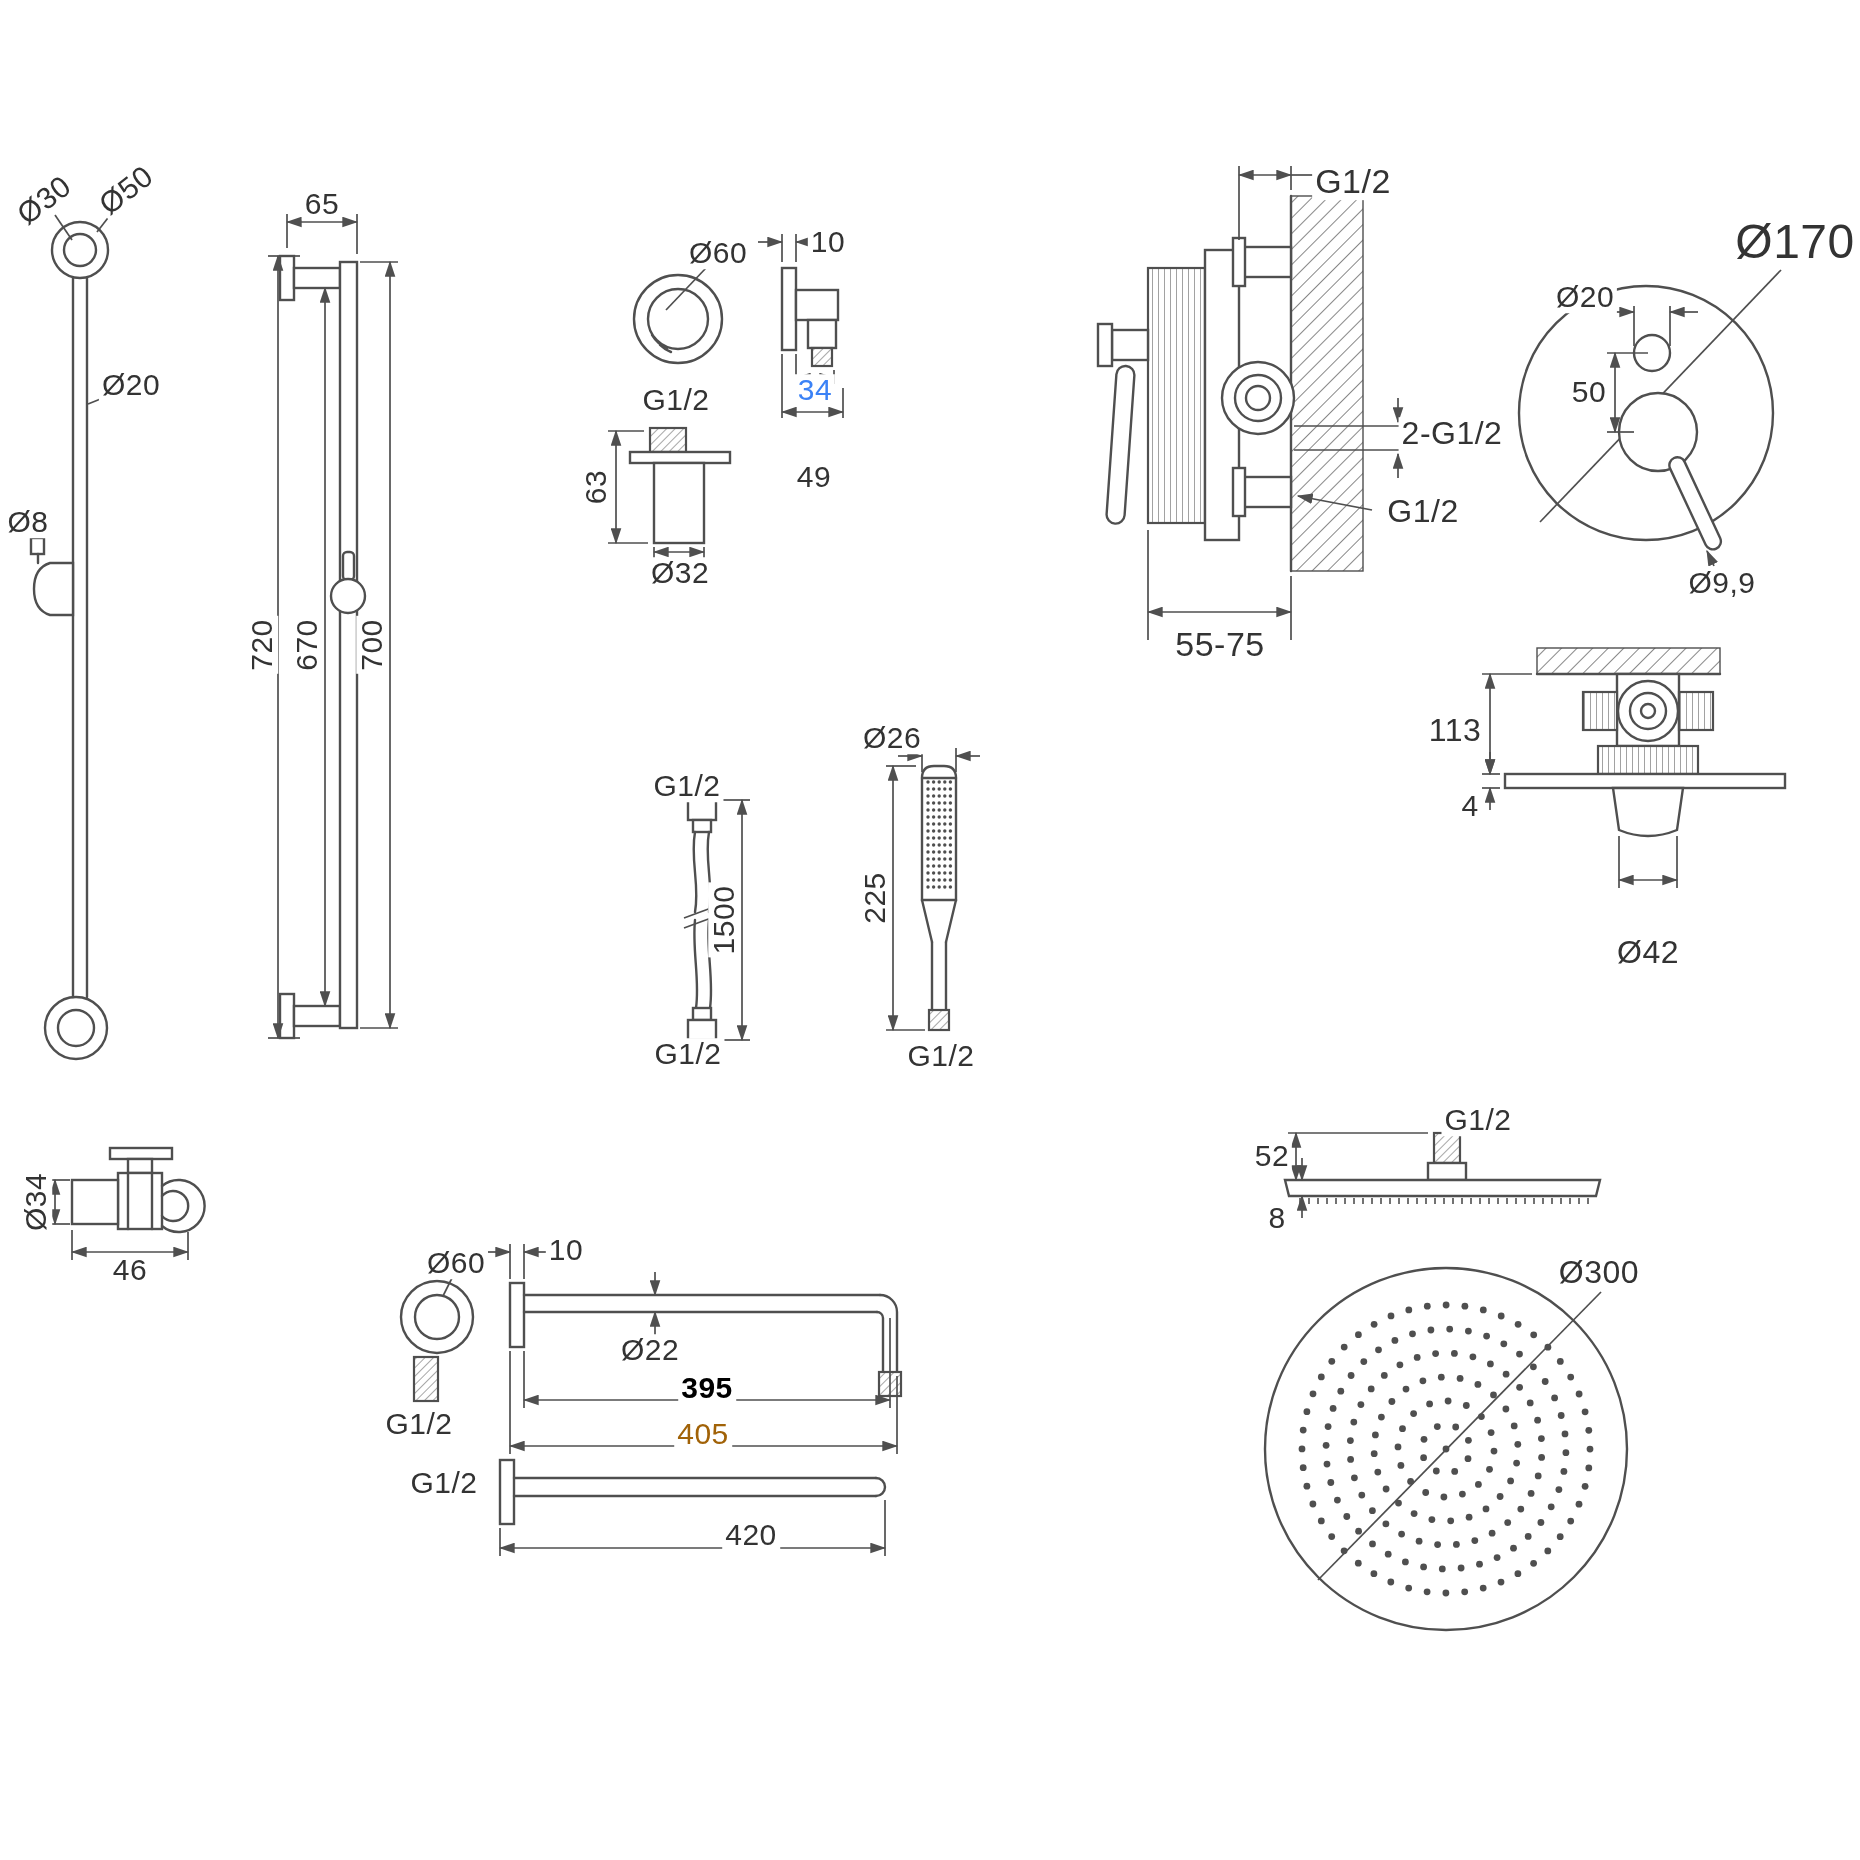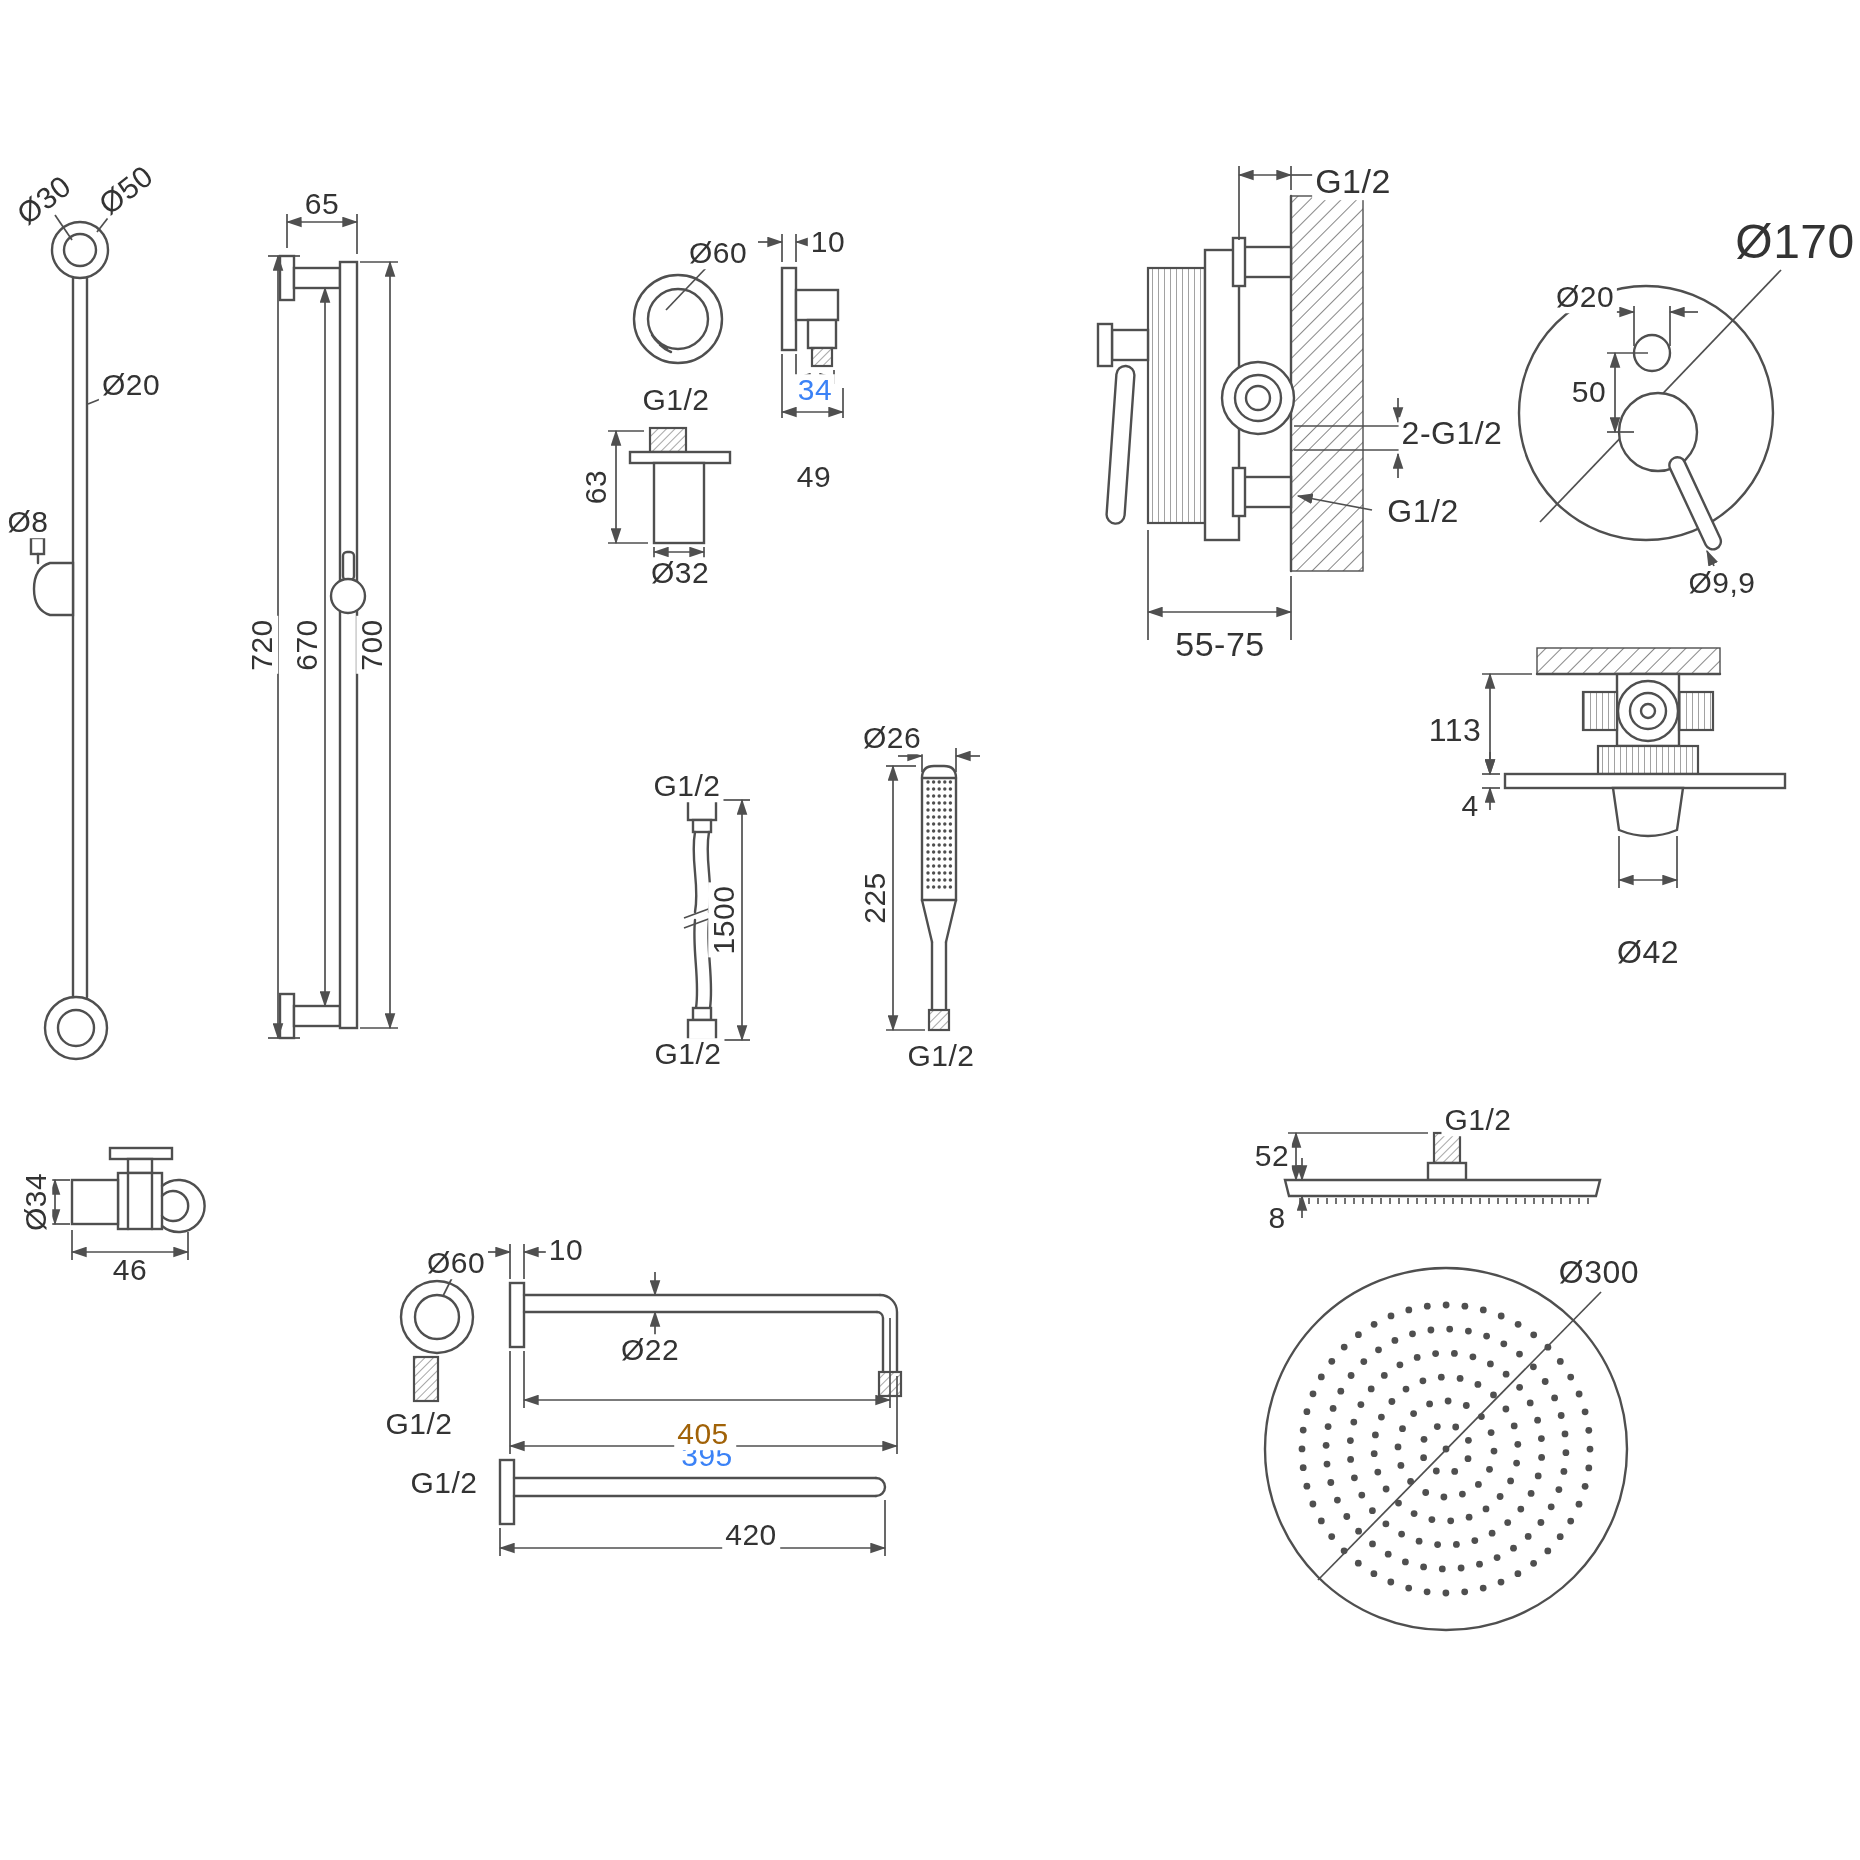--- a/index.html
+++ b/index.html
@@ -597,21 +597,21 @@
       <span class="dim-label" style="left: 688px; top: 1054px; transform: translate(-50%, -50%) rotate(0deg); color: rgb(51, 51, 51);">G1/2</span>
       <span class="dim-label" style="left: 892px; top: 738px; transform: translate(-50%, -50%) rotate(0deg); color: rgb(51, 51, 51);">Ø26</span>
       <span class="dim-label" style="left: 875px; top: 898px; transform: translate(-50%, -50%) rotate(-90deg); color: rgb(51, 51, 51);">225</span>
       <span class="dim-label" style="left: 941px; top: 1056px; transform: translate(-50%, -50%) rotate(0deg); color: rgb(51, 51, 51);">G1/2</span>
       <span class="dim-label" style="left: 36px; top: 1202px; transform: translate(-50%, -50%) rotate(-90deg); color: rgb(51, 51, 51);">Ø34</span>
       <span class="dim-label" style="left: 130px; top: 1270px; transform: translate(-50%, -50%) rotate(0deg); color: rgb(51, 51, 51);">46</span>
       <span class="dim-label" style="left: 456px; top: 1263px; transform: translate(-50%, -50%) rotate(0deg); color: rgb(51, 51, 51);">Ø60</span>
       <span class="dim-label" style="left: 566px; top: 1250px; transform: translate(-50%, -50%) rotate(0deg); color: rgb(51, 51, 51);">10</span>
       <span class="dim-label" style="left: 419px; top: 1424px; transform: translate(-50%, -50%) rotate(0deg); color: rgb(51, 51, 51);">G1/2</span>
       <span class="dim-label" style="left: 650px; top: 1350px; transform: translate(-50%, -50%) rotate(0deg); color: rgb(51, 51, 51);">Ø22</span>
-      <span class="dim-label" style="left: 707px; top: 1456px; transform: translate(-50%, -50%) rotate(0deg); color: #3b82f6;">395</span>
+      <span class="dim-label" style="left: 707px; top: 1388px; transform: translate(-50%, -50%) rotate(0deg); color: #000000; font-weight: bold;">395</span>
       <span class="dim-label" style="left: 703px; top: 1434px; transform: translate(-50%, -50%) rotate(0deg); color: #a16207;">405</span>
       <span class="dim-label" style="left: 444px; top: 1483px; transform: translate(-50%, -50%) rotate(0deg); color: rgb(51, 51, 51);">G1/2</span>
       <span class="dim-label" style="left: 703px; top: 1535px; transform: translate(-50%, -50%) rotate(0deg); color: rgb(51, 51, 51); margin-left: 48px;">420</span>
       <span class="dim-label" style="left: 1478px; top: 1120px; transform: translate(-50%, -50%) rotate(0deg); color: rgb(51, 51, 51);">G1/2</span>
       <span class="dim-label" style="left: 1272px; top: 1156px; transform: translate(-50%, -50%) rotate(0deg); color: rgb(51, 51, 51);">52</span>
       <span class="dim-label" style="left: 1277px; top: 1218px; transform: translate(-50%, -50%) rotate(0deg); color: rgb(51, 51, 51);">8</span>
       <span class="dim-label" style="left: 1599px; top: 1273px; transform: translate(-50%, -50%) rotate(0deg); font-size: 32px; color: rgb(51, 51, 51);">Ø300</span>
     </div>
 
 </div>

